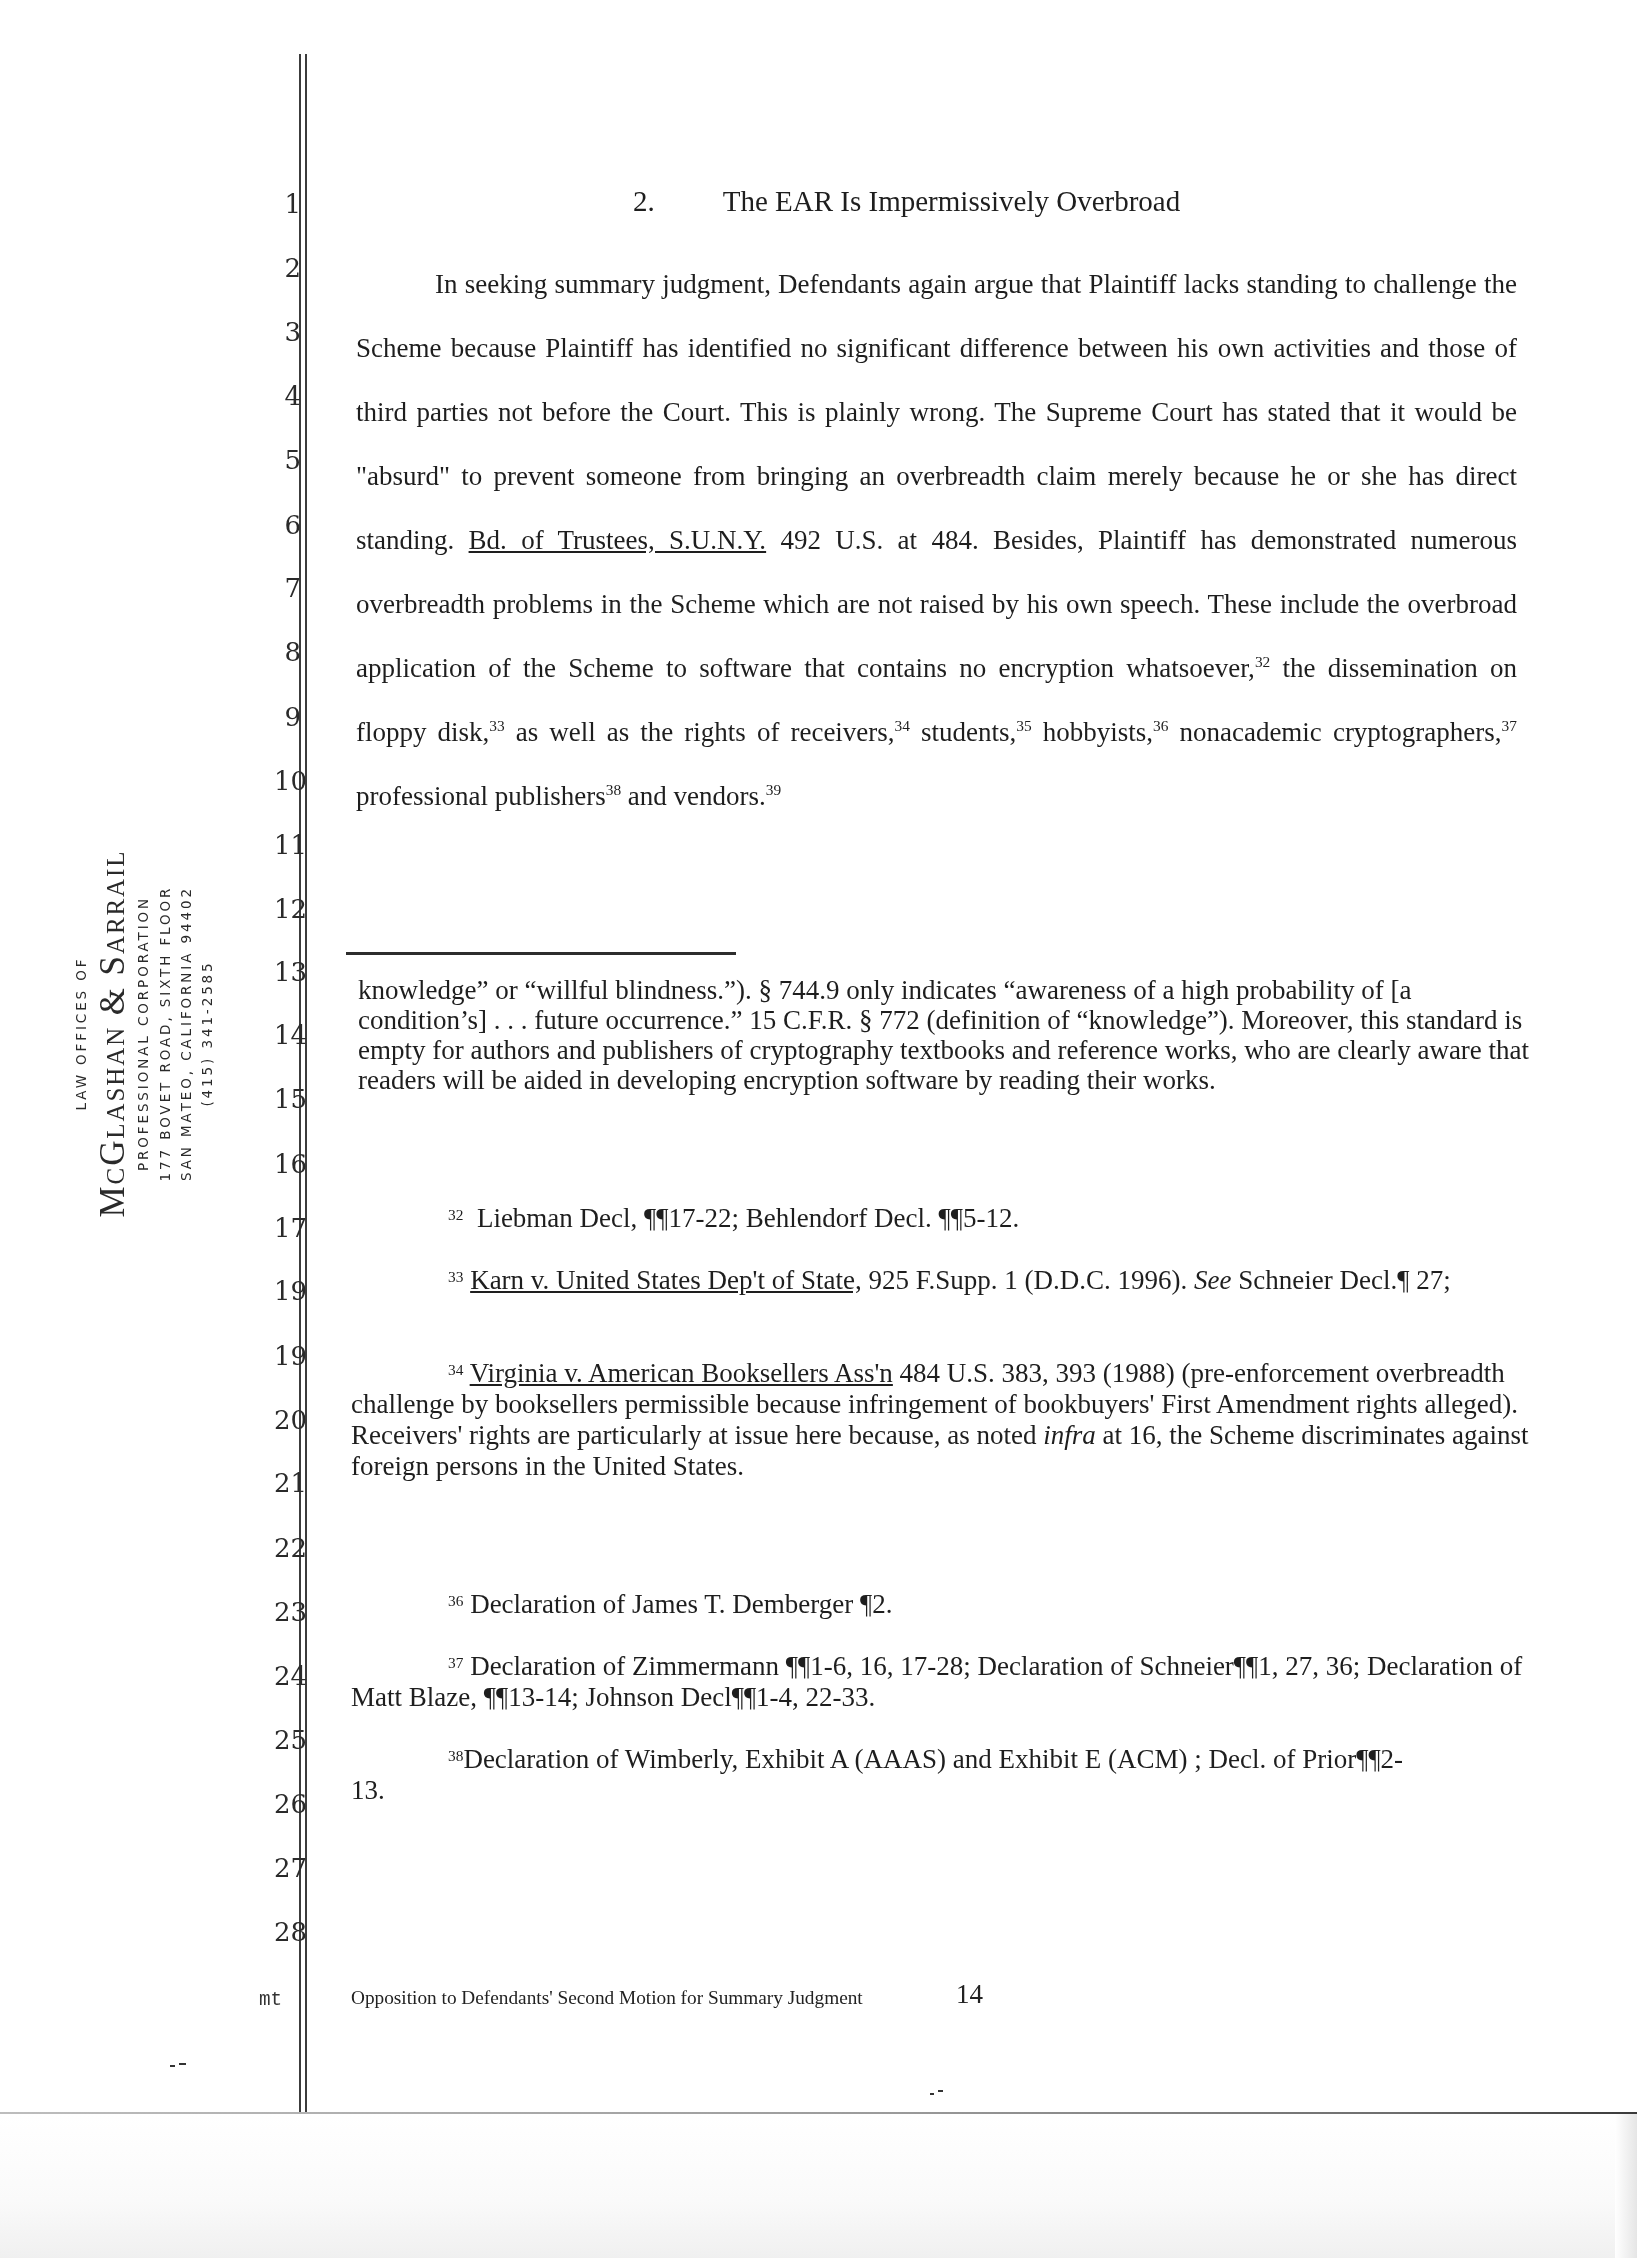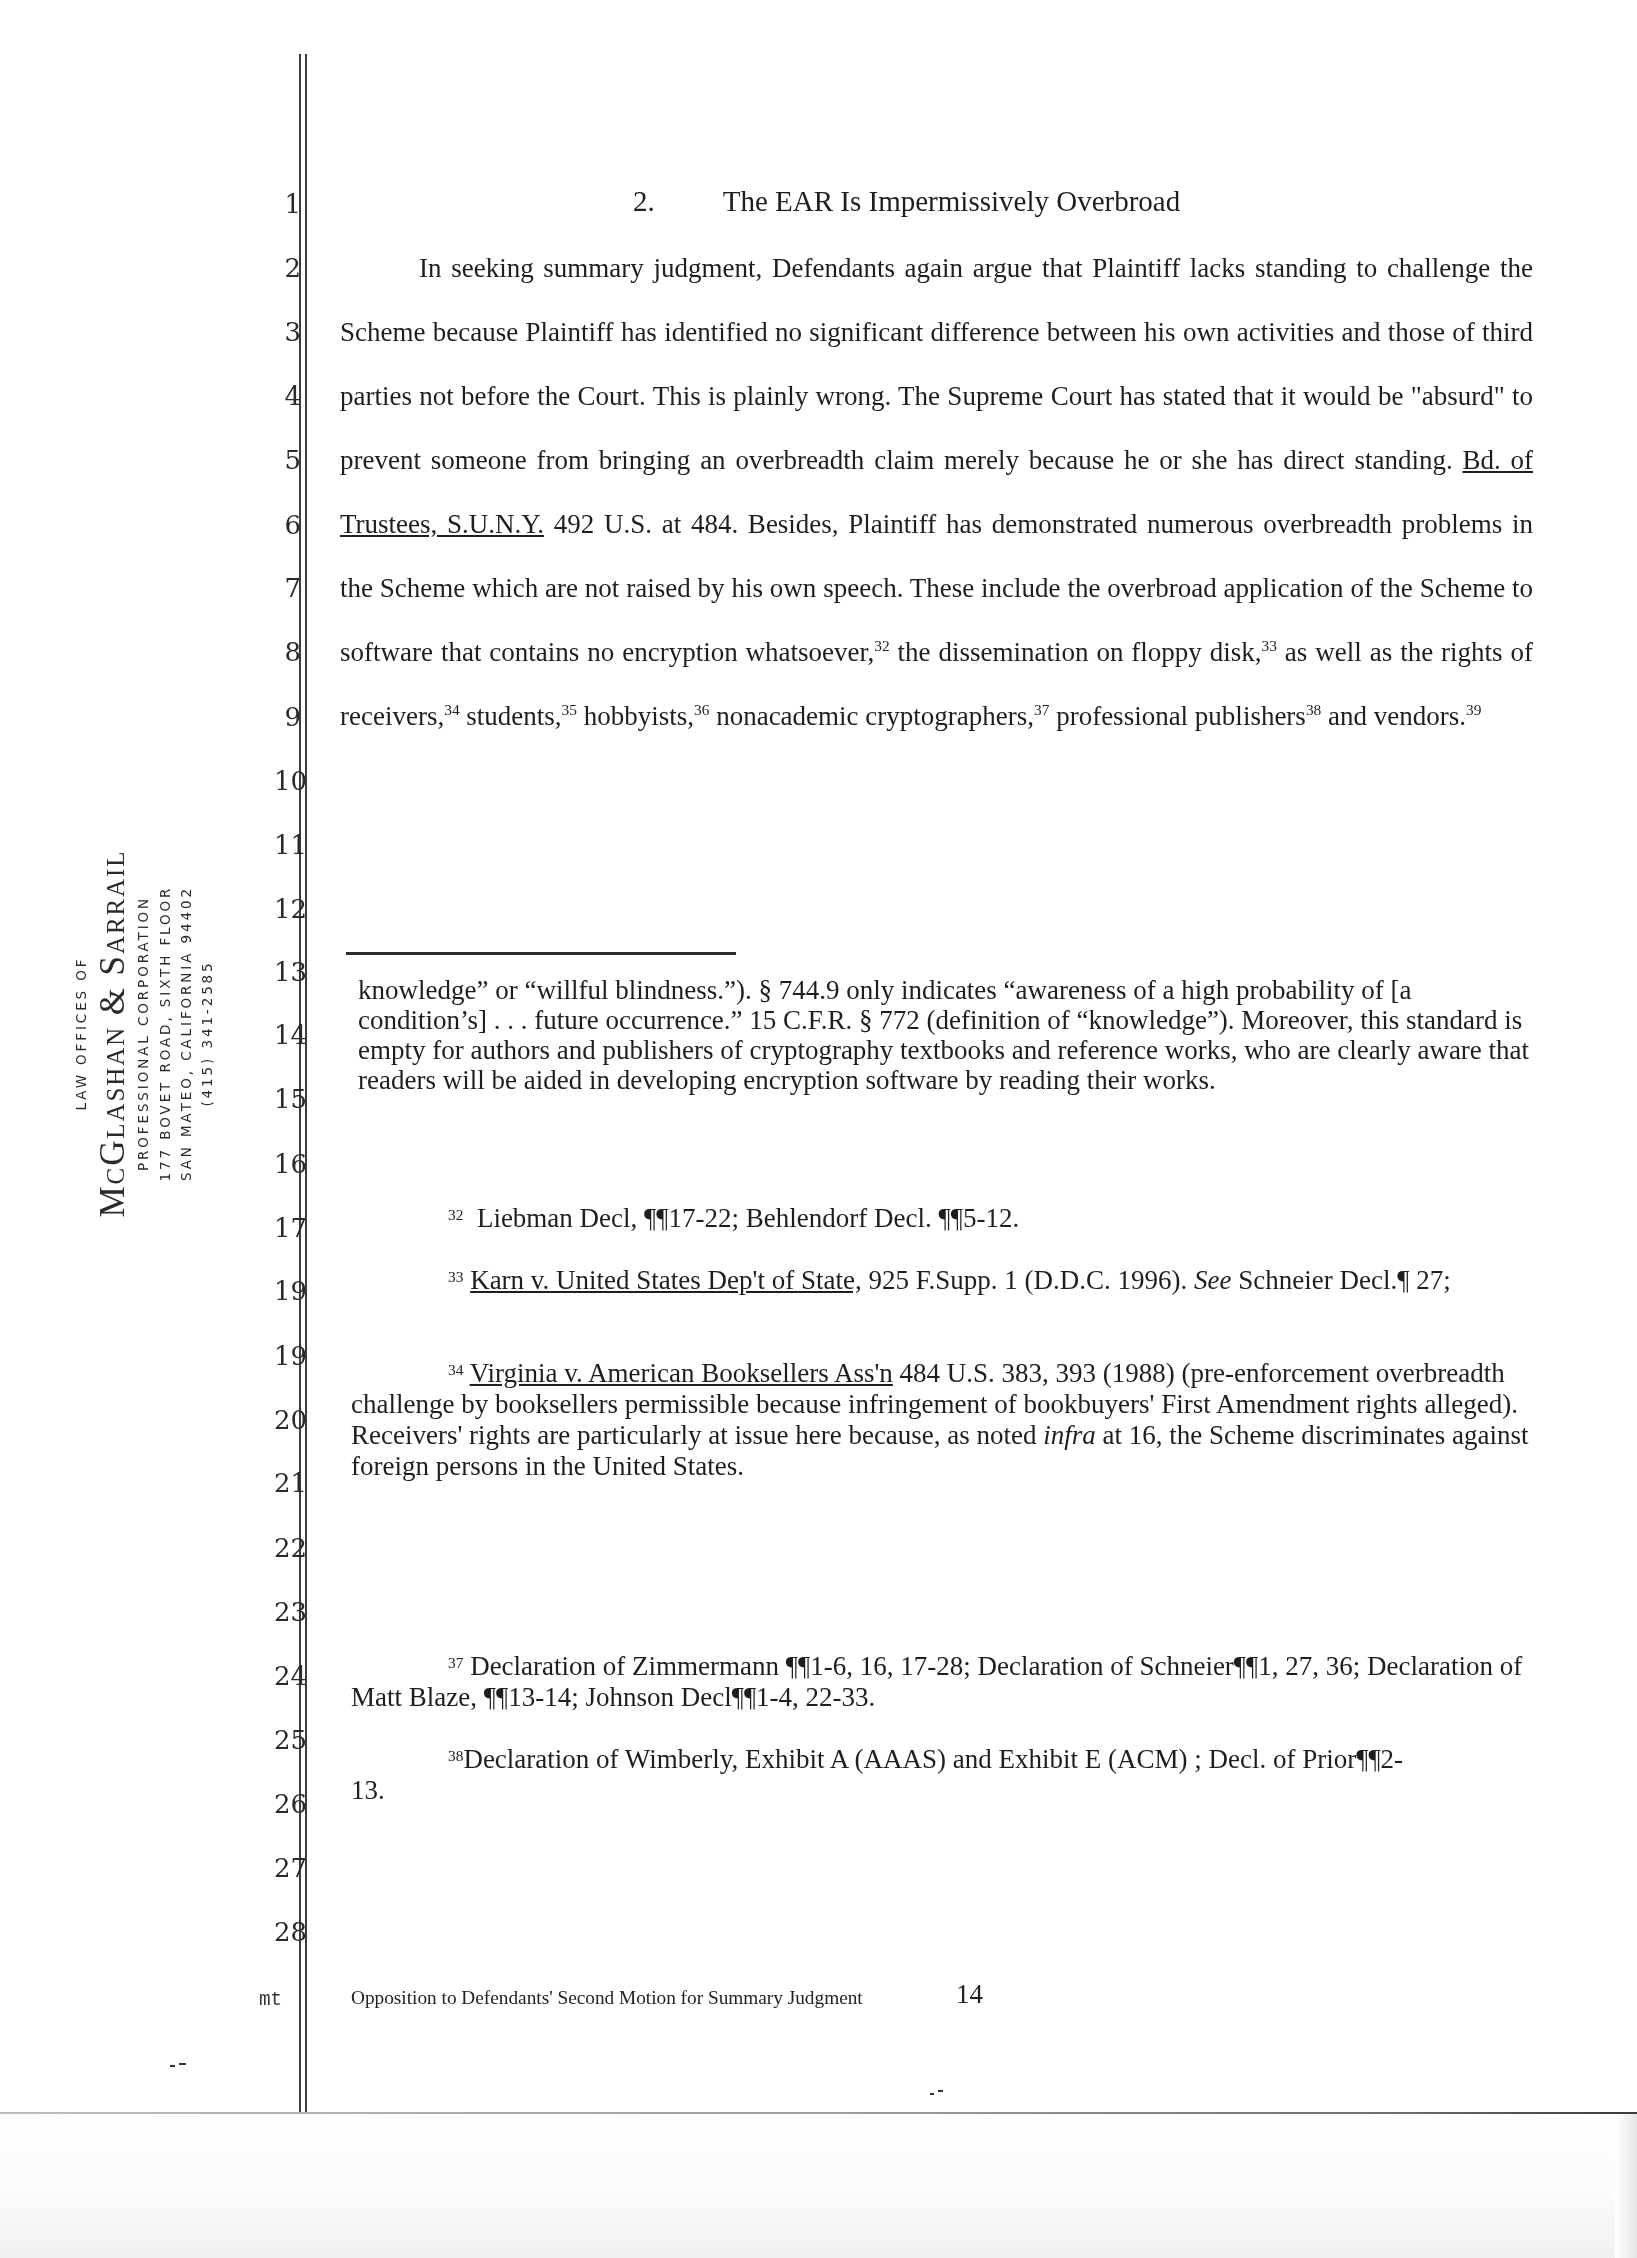--- a/index.html
+++ b/index.html
@@ -30,21 +30,21 @@
     transform-origin: 0 0; transform: rotate(-90deg); text-align: center; color: #2a2a2a; }
   .lh-line { display: block; white-space: nowrap; }
   .lh-small { font-family: "DejaVu Sans", sans-serif; font-size: 13.5px; letter-spacing: 2.9px; line-height: 23px; }
   .lh-name { font-family: "Liberation Serif", serif; font-size: 35px; letter-spacing: 1.9px; line-height: 39px; font-variant: small-caps; }
   .lh-addr { font-family: "DejaVu Sans", sans-serif; font-size: 13.5px; letter-spacing: 2.9px; line-height: 21px; }
 
   
   .heading { position: absolute; left: 633px; top: 185px; font-size: 29px; font-weight: normal; white-space: nowrap; }
   .heading .num { margin-right: 68px; }
   .para { position: absolute; left: 340px; width: 1193px; font-size: 27px; line-height: 64px; top: 236px; text-align: justify; }
-  .para p { margin: 0; text-indent: 0; }
+  .para p { margin: 16px; text-indent: 0; }
   .para .indent { text-indent: 79px; }
   .u { text-decoration: underline; }
   sup { font-size: 15.4px; vertical-align: top; position: relative; top: -5.8px; }
 
   .fn-rule { position: absolute; left: 346px; top: 952px; width: 390px; height: 2.9px; background: #2d2d2d; }
 
   .fn-cont { position: absolute; left: 358px; top: 975px; width: 1188px; font-size: 27px; line-height: 30px; }
   .fn { position: absolute; left: 351px; width: 1190px; font-size: 27px; line-height: 31px; }
   .fn .lead { padding-left: 97px; }
   .fn sup { font-size: 15.4px; top: -3.9px; }
@@ -121,20 +121,23 @@
 
   <div class="fn" style="top:1265px">
     <div style="text-indent:97px"><sup>33</sup> <span class="u">Karn v. United States Dep't of State,</span><span> 925 F.Supp. 1 (D.D.C. 1996).  </span><i>See</i><span> Schneier Decl.¶ 27;</span></div>
   </div>
 
   <div class="fn" style="top:1358px">
     <div style="text-indent:97px"><sup>34</sup> <span class="u">Virginia v. American Booksellers Ass'n</span><span> 484 U.S. 383, 393 (1988) (pre-enforcement overbreadth challenge by booksellers permissible because infringement of bookbuyers' First Amendment rights alleged). Receivers' rights are particularly at issue here because, as noted </span><i>infra</i><span> at 16,  the Scheme discriminates against foreign persons in the United States.</span></div>
   </div>
 
 
+  <div class="fn" style="top:1589px">
+    <div class="lead"><sup>36</sup> <span>Declaration of James T. Demberger ¶2.</span></div>
+  </div>
 
   <div class="fn" style="top:1651px">
     <div style="text-indent:97px"><sup>37</sup> <span>Declaration of Zimmermann ¶¶1-6, 16, 17-28; Declaration of Schneier¶¶1, 27, 36; Declaration of Matt Blaze, ¶¶13-14; Johnson Decl¶¶1-4, 22-33.</span></div>
   </div>
 
   <div class="fn" style="top:1744px">
     <div style="text-indent:97px; padding-right:106px"><sup>38</sup><span>Declaration of Wimberly, Exhibit A (AAAS) and Exhibit E (ACM) ; Decl. of Prior¶¶2-13.</span></div>
   </div>
 
 

